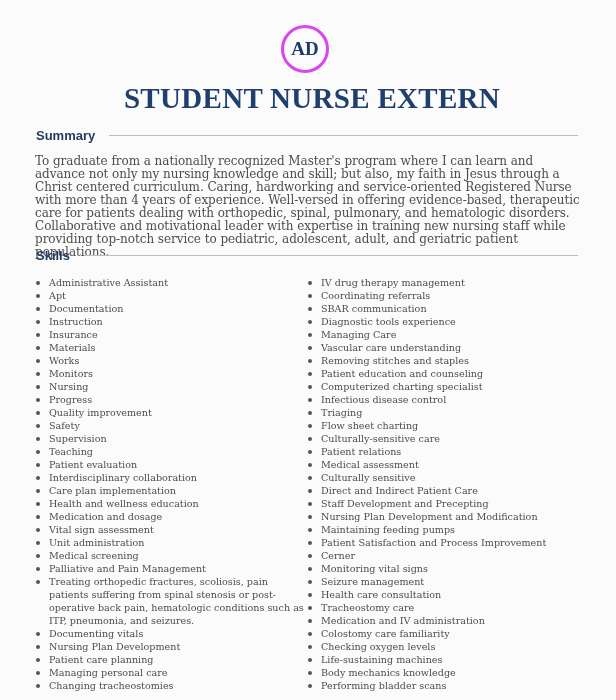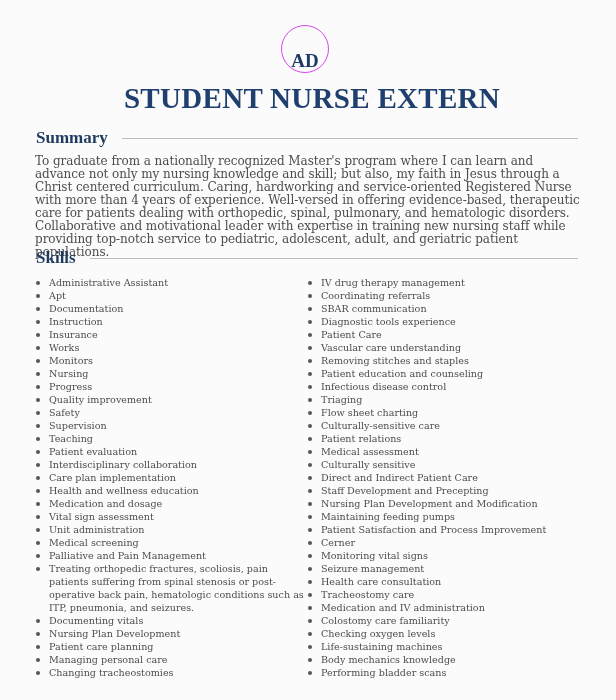--- a/index.html
+++ b/index.html
@@ -7,41 +7,41 @@
     width: 616px; height: 700px; overflow: hidden;
     background: #fbfbfb;
     font-family: "DejaVu Serif", serif;
     color: #4a4a4a;
   }
   .page { position: relative; width: 616px; height: 700px; }
 
   .monogram {
     position: absolute; left: 281px; top: 25px;
     width: 48px; height: 48px;
-    border: 1px solid #d946ef; border-radius: 50%;
-    display: flex; align-items: flex-end; justify-content: center;
+    border: 3px solid #d946ef; border-radius: 50%;
+    display: flex; align-items: center; justify-content: center;
     font-family: "Liberation Serif", serif; font-weight: bold;
     font-size: 19px; color: #1f3a66;
     box-sizing: border-box;
   }
   .title {
     position: absolute; left: 0; top: 76px; width: 612px;
     text-align: center;
     font-family: "Liberation Serif", serif; font-weight: bold;
     font-size: 29px; letter-spacing: 0.3px; color: #1f3f6e;
     margin: 6px;
   }
 
   .section-head {
     position: absolute; left: 36px; right: 38px;
     display: flex; align-items: center;
   }
   .section-head h2 {
-    margin: 0; font-family: Liberation Serif, serif; font-weight: bold;
-    font-size: 17px; color: #1f3a5f; white-space: nowrap;
+    margin: 0; font-family: Liberation Sans, sans-serif; font-weight: bold;
+    font-size: 13px; color: #1f3a5f; white-space: nowrap;
   }
   .section-head .rule {
     flex: 1; height: 1px; background: #b9bcc2; margin-left: 14px;
   }
   #summary-head { top: 128px; }
   #skills-head { top: 248px; }
 
   .summary {
     position: absolute; left: 35px; top: 155px; width: 545px;
     font-size: 12px; line-height: 13px; color: #4d4d4d; margin: 0;
@@ -79,20 +79,21 @@
   <div class="section-head" id="skills-head">
     <h2>Skills</h2>
     <div class="rule"></div>
   </div>
   <ul class="skills" id="skills-left">
       <li>Administrative Assistant</li>
       <li>Apt</li>
       <li>Documentation</li>
       <li>Instruction</li>
       <li>Insurance</li>
+      <li>Materials</li>
       <li>Works</li>
       <li>Monitors</li>
       <li>Nursing</li>
       <li>Progress</li>
       <li>Quality improvement</li>
       <li>Safety</li>
       <li>Supervision</li>
       <li>Teaching</li>
       <li>Patient evaluation</li>
       <li>Interdisciplinary collaboration</li>
@@ -108,24 +109,25 @@
       <li>Nursing Plan Development</li>
       <li>Patient care planning</li>
       <li>Managing personal care</li>
       <li>Changing tracheostomies</li>
     </ul>
   <ul class="skills" id="skills-right">
       <li>IV drug therapy management</li>
       <li>Coordinating referrals</li>
       <li>SBAR communication</li>
       <li>Diagnostic tools experience</li>
-      <li>Patient Care</li>
+      <li>Managing Care</li>
       <li>Vascular care understanding</li>
       <li>Removing stitches and staples</li>
       <li>Patient education and counseling</li>
+      <li>Computerized charting specialist</li>
       <li>Infectious disease control</li>
       <li>Triaging</li>
       <li>Flow sheet charting</li>
       <li>Culturally-sensitive care</li>
       <li>Patient relations</li>
       <li>Medical assessment</li>
       <li>Culturally sensitive</li>
       <li>Direct and Indirect Patient Care</li>
       <li>Staff Development and Precepting</li>
       <li>Nursing Plan Development and Modification</li>

